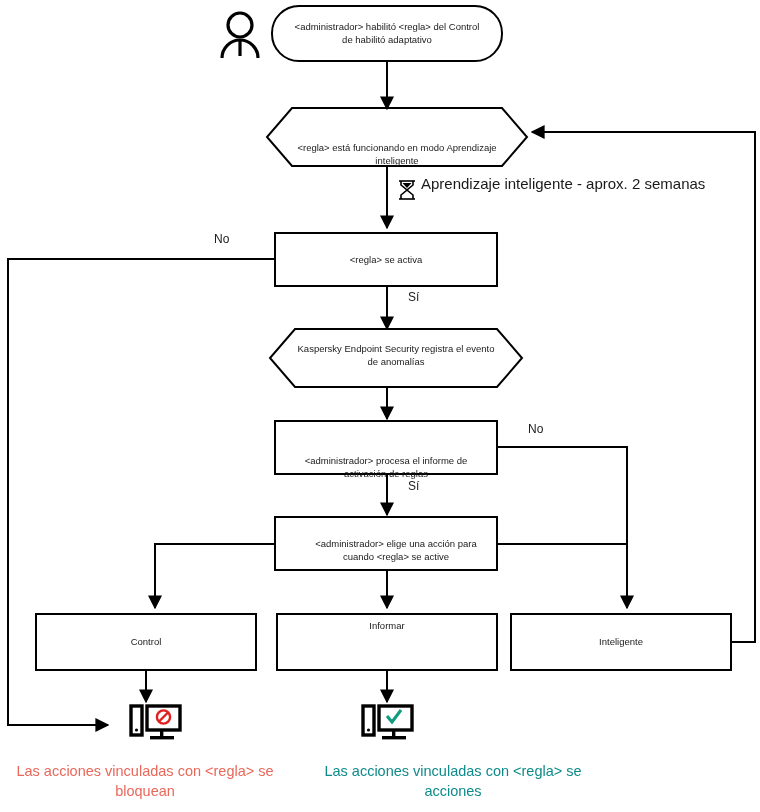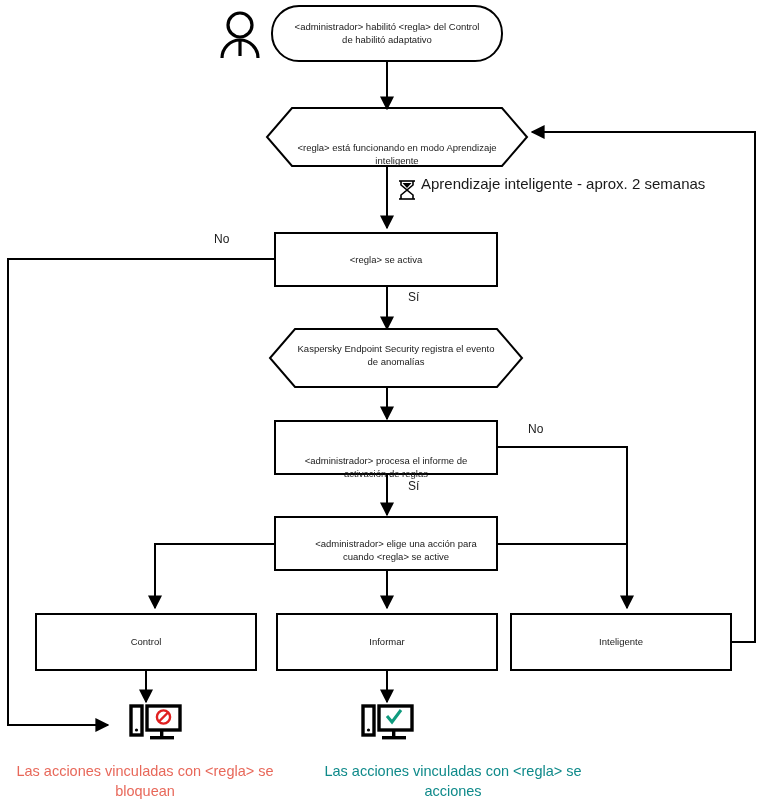--- a/index.html
+++ b/index.html
@@ -171,21 +171,21 @@
 
   <div class="node-label" style="left:275px; top:530px; width:242px;margin-top:7px;">
     <span>&lt;administrador&gt; elige una acción para</span><br>
     <span>cuando &lt;regla&gt; se active</span>
   </div>
 
   <div class="node-label" style="left:36px; top:635px; width:220px;">
     <span>Control</span>
   </div>
 
-  <div class="node-label" style="left:277px; top:635px; width:220px;">
+  <div class="node-label" style="left:277px; top:619px; width:220px;">
     <span>Informar</span>
   </div>
 
   <div class="node-label" style="left:511px; top:635px; width:220px;">
     <span>Inteligente</span>
   </div>
 
   <div class="note-label" style="left:421px; top:174px; width:300px;">
     <span>Aprendizaje inteligente - aprox. 2</span>
     <span>semanas</span>

